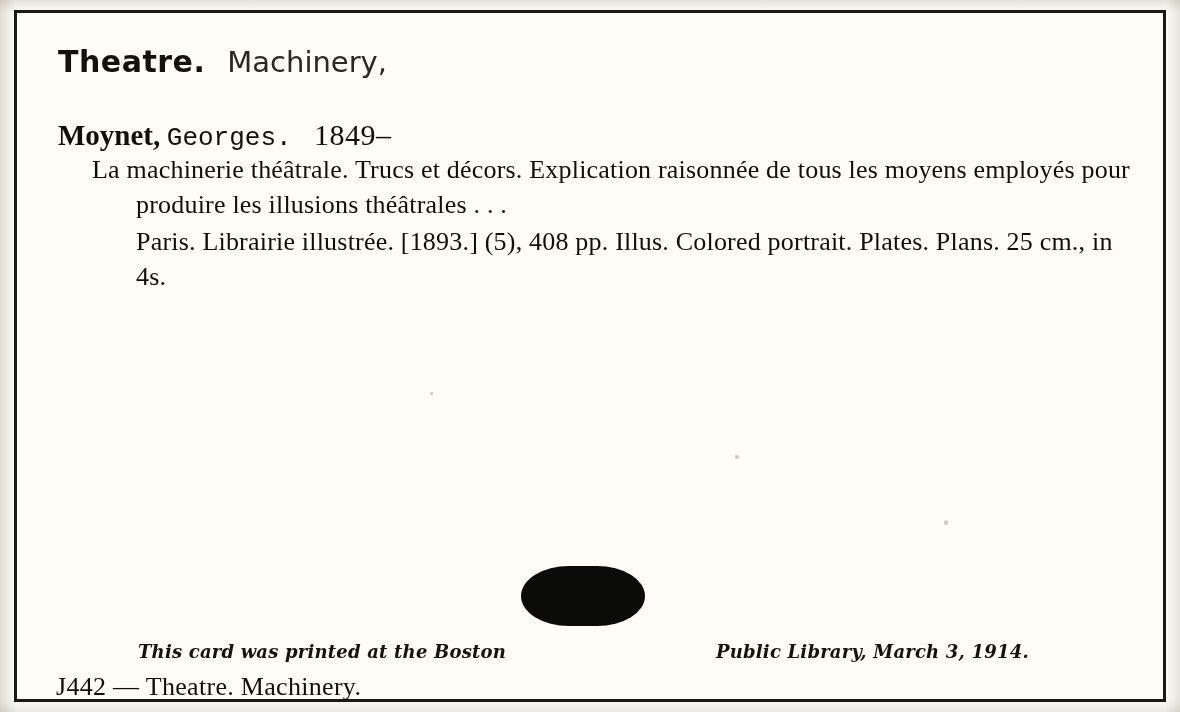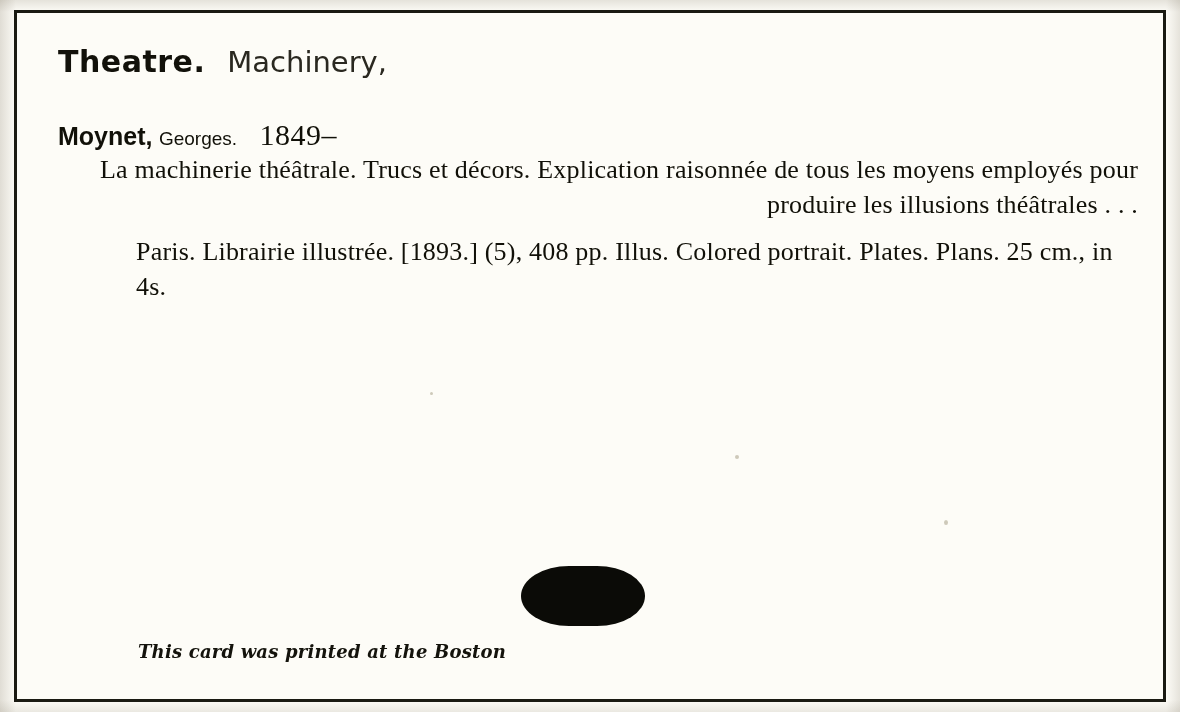--- a/index.html
+++ b/index.html
@@ -66,27 +66,27 @@
 
   .author-line {
     position: absolute;
     left: 58px;
     top: 118px;
     font-size: 26px;
     white-space: nowrap;
   }
   .author-line .surname {
     font-weight: bold;
-    font-family: Liberation Sans, sans-serif;
-    font-size: 25px;
+    font-family: Liberation Serif, serif;
+    font-size: 29px;
     margin-top: 28px;
   }
   .author-line .forename {
-    font-family: Liberation Sans, sans-serif;
-    font-size: 19px;
+    font-family: Liberation Mono, monospace;
+    font-size: 26px;
   }
   .author-line .dates {
     font-family: "Liberation Serif", serif;
     font-size: 30px;
     margin-left: 16px;
     letter-spacing: 0.5px;
   }
 
   .callnumber {
     position: absolute;
@@ -109,27 +109,26 @@
     letter-spacing: 0.2px;
   }
   .body-block .para {
     margin: 0 0 0 0;
     text-indent: 0;
   }
   .body-block .indent {
     display: block;
     padding-left: 44px;
     text-indent: -44px;
-    text-align: right;
   }
   .body-block .imprint {
     display: block;
     padding-left: 44px;
     text-indent: 0;
-    margin-top: 12px;
+    margin-top: 2px;
   }
 
   .blob {
     position: absolute;
     left: 521px;
     top: 566px;
     width: 124px;
     height: 60px;
     background: #0b0b07;
     border-radius: 48px / 30px;
@@ -193,19 +192,21 @@
         <span class="indent">La machinerie théâtrale.  Trucs et décors.  Explication raisonnée de tous les moyens employés pour produire les illusions théâtrales . . .</span>
       </div>
       <div class="para">
         <span class="imprint">Paris.  Librairie illustrée.  [1893.]  (5), 408 pp.  Illus.  Colored portrait.  Plates.  Plans.  25 cm., in 4s.</span>
       </div>
     </div>
 
     <div class="blob"></div>
 
     <div class="footprint footprint-left">This card was printed at the Boston</div>
-
+    <div class="footprint footprint-right">Public Library, March 3, 1914.</div>
+
+    <div class="tracing">J442 — Theatre. Machinery.</div>
 
     <div class="speck" style="left:735px; top:455px; width:4px; height:4px;"></div>
     <div class="speck" style="left:944px; top:520px; width:4px; height:5px;"></div>
     <div class="speck" style="left:430px; top:392px; width:3px; height:3px;"></div>
   </div>
 </div>
 
 </body></html>

